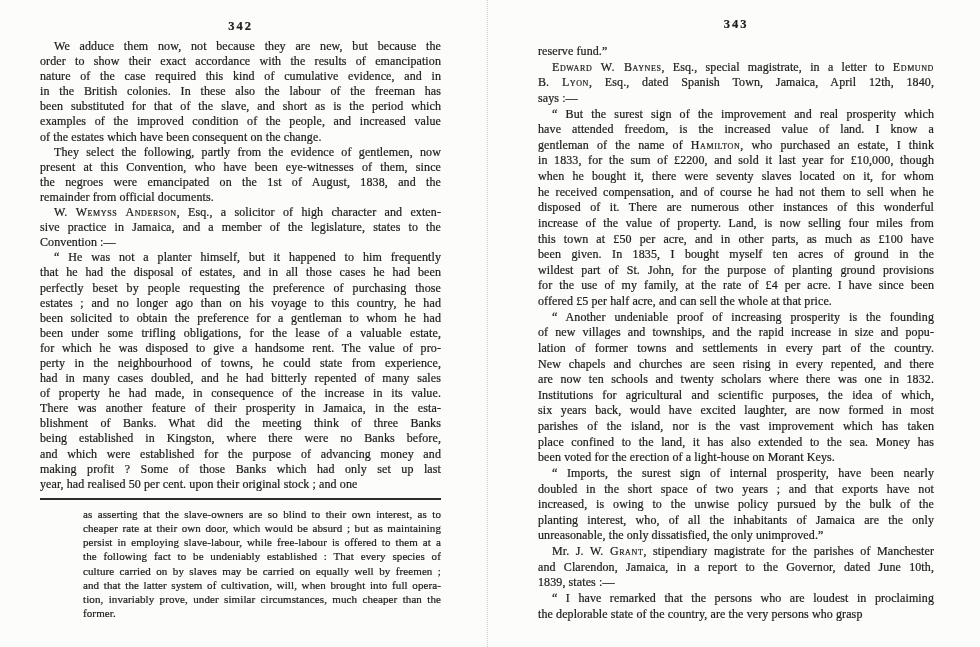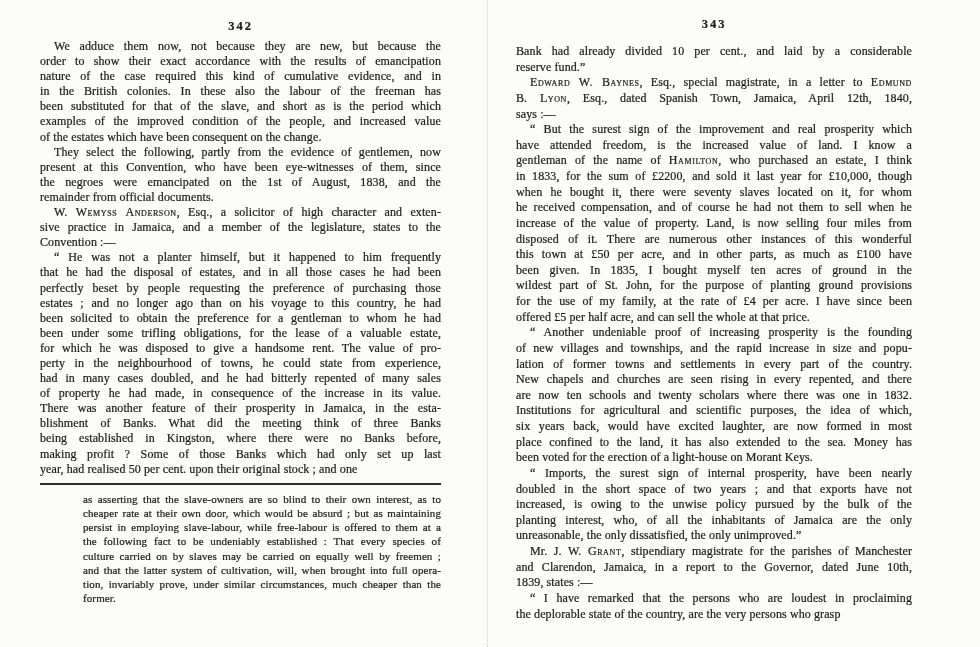--- a/index.html
+++ b/index.html
@@ -7,21 +7,21 @@
     width: 980px; height: 647px;
     background: #fcfcfb;
     position: relative;
     overflow: hidden;
     font-family: "Liberation Serif", "DejaVu Serif", serif;
     color: #1e1d1b;
     -webkit-text-stroke: 0.22px #1e1d1b;
   }
   .page { position: absolute; overflow: hidden; }
   .page-left  { left: 40px;  top: 19px;  width: 401px; height: 640px; }
-  .page-right { left: 516px; top: 17px; width: 396px; height: 628px; }
+  .page-right { left: 538px; top: 17px; width: 396px; height: 628px; }
   .pagenum {
     text-align: center;
     font-size: 12.5px;
     line-height: 14px;
     letter-spacing: 2px;
     font-weight: bold;
   }
   .page-left .pagenum  { margin-bottom: 6px; }
   .page-right .pagenum { margin-bottom: 13px; }
   .pagebody { font-size: 12px; }
@@ -87,20 +87,21 @@
         <div class="line">estates ; and no longer ago than on his voyage to this country, he had</div>
         <div class="line">been solicited to obtain the preference for a gentleman to whom he had</div>
         <div class="line">been under some trifling obligations, for the lease of a valuable estate,</div>
         <div class="line">for which he was disposed to give a handsome rent. The value of pro-</div>
         <div class="line">perty in the neighbourhood of towns, he could state from experience,</div>
         <div class="line">had in many cases doubled, and he had bitterly repented of many sales</div>
         <div class="line">of property he had made, in consequence of the increase in its value.</div>
         <div class="line">There was another feature of their prosperity in Jamaica, in the esta-</div>
         <div class="line">blishment of Banks. What did the meeting think of three Banks</div>
         <div class="line">being established in Kingston, where there were no Banks before,</div>
+        <div class="line">and which were established for the purpose of advancing money and</div>
         <div class="line">making profit ? Some of those Banks which had only set up last</div>
         <div class="line last">year, had realised 50 per cent. upon their original stock ; and one</div>
       </div>
     </div>
   <hr class="fn-rule">
   <div class="footnote">
       <div class="para">
         <div class="line">as asserting that the slave-owners are so blind to their own interest, as to</div>
         <div class="line">cheaper rate at their own door, which would be absurd ; but as maintaining</div>
         <div class="line">persist in employing slave-labour, while free-labour is offered to them at a</div>
@@ -110,51 +111,51 @@
         <div class="line">tion, invariably prove, under similar circumstances, much cheaper than the</div>
         <div class="line last">former.</div>
       </div>
     </div>
 </div>
 
 <div class="page page-right">
   <div class="pagenum">343</div>
   <div class="pagebody">
       <div class="para">
-        <div class="line">Bank had already divided 10 per cent., and laid by a considerable</div>
         <div class="line last">reserve fund.”</div>
       </div>
       <div class="para indent">
         <div class="line"><span class="sc">Edward W. Baynes</span>, Esq., special magistrate, in a letter to <span class="sc">Edmund</span></div>
         <div class="line">B. <span class="sc">Lyon</span>, Esq., dated Spanish Town, Jamaica, April 12th, 1840,</div>
         <div class="line last">says :—</div>
       </div>
       <div class="para indent">
         <div class="line">“ But the surest sign of the improvement and real prosperity which</div>
         <div class="line">have attended freedom, is the increased value of land. I know a</div>
         <div class="line">gentleman of the name of <span class="sc">Hamilton</span>, who purchased an estate, I think</div>
         <div class="line">in 1833, for the sum of £2200, and sold it last year for £10,000, though</div>
         <div class="line">when he bought it, there were seventy slaves located on it, for whom</div>
         <div class="line">he received compensation, and of course he had not them to sell when he</div>
+        <div class="line">disposed of it. There are numerous other instances of this wonderful</div>
         <div class="line">increase of the value of property. Land, is now selling four miles from</div>
-        <div class="line">disposed of it. There are numerous other instances of this wonderful</div>
         <div class="line">this town at £50 per acre, and in other parts, as much as £100 have</div>
         <div class="line">been given. In 1835, I bought myself ten acres of ground in the</div>
         <div class="line">wildest part of St. John, for the purpose of planting ground provisions</div>
         <div class="line">for the use of my family, at the rate of £4 per acre. I have since been</div>
         <div class="line last">offered £5 per half acre, and can sell the whole at that price.</div>
       </div>
       <div class="para indent">
         <div class="line">“ Another undeniable proof of increasing prosperity is the founding</div>
         <div class="line">of new villages and townships, and the rapid increase in size and popu-</div>
         <div class="line">lation of former towns and settlements in every part of the country.</div>
         <div class="line">New chapels and churches are seen rising in every repented, and there</div>
         <div class="line">are now ten schools and twenty scholars where there was one in 1832.</div>
         <div class="line">Institutions for agricultural and scientific purposes, the idea of which,</div>
         <div class="line">six years back, would have excited laughter, are now formed in most</div>
+        <div class="line">parishes of the island, nor is the vast improvement which has taken</div>
         <div class="line">place confined to the land, it has also extended to the sea. Money has</div>
         <div class="line last">been voted for the erection of a light-house on Morant Keys.</div>
       </div>
       <div class="para indent">
         <div class="line">“ Imports, the surest sign of internal prosperity, have been nearly</div>
         <div class="line">doubled in the short space of two years ; and that exports have not</div>
         <div class="line">increased, is owing to the unwise policy pursued by the bulk of the</div>
         <div class="line">planting interest, who, of all the inhabitants of Jamaica are the only</div>
         <div class="line last">unreasonable, the only dissatisfied, the only unimproved.”</div>
       </div>

